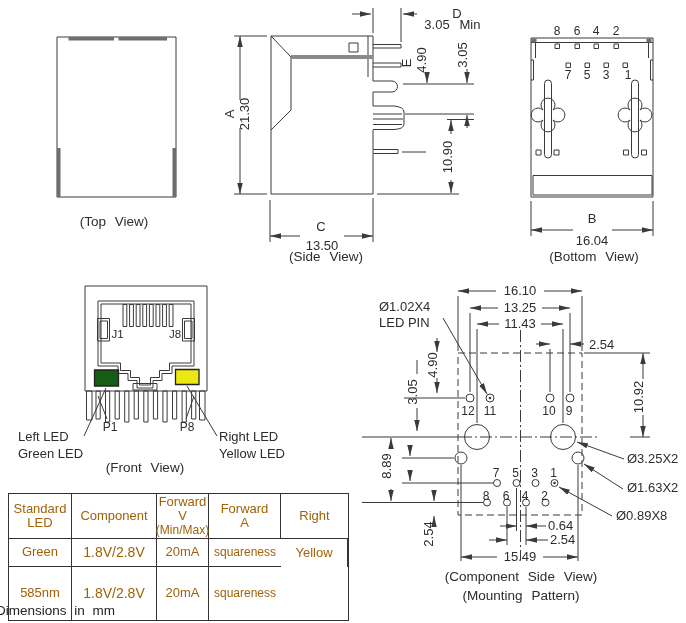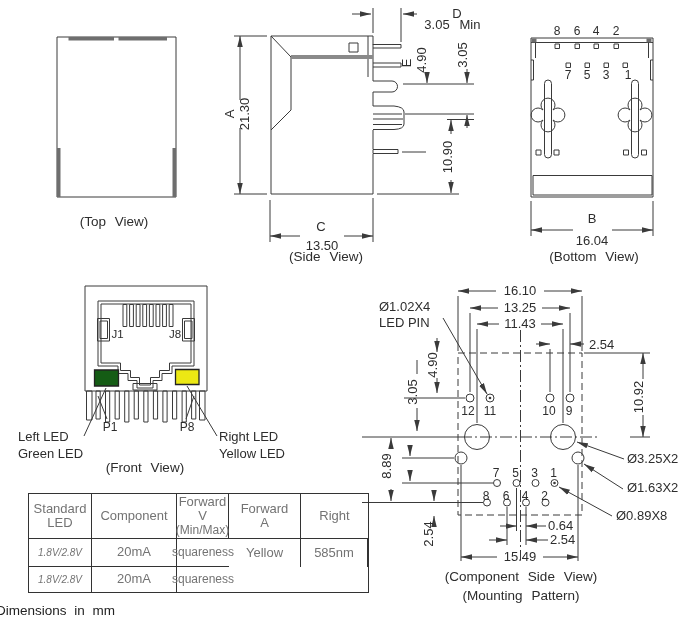--- a/index.html
+++ b/index.html
@@ -12,31 +12,31 @@
   .band{fill:#8a8a8a;stroke:none;}
   .dash{fill:none;stroke:#3a3a3a;stroke-width:1;stroke-dasharray:7,4;}
   .cdot{fill:none;stroke:#3a3a3a;stroke-width:1;stroke-dasharray:12,3,2,3;}
   svg text{font-family:"Liberation Sans",sans-serif;fill:#2d2d2d;font-size:13px;}
   .mid{text-anchor:middle;}
   .t12{font-size:12px;}
   .t11{font-size:11.5px;}
   .cap{font-size:13.5px;word-spacing:5px;text-anchor:middle;}
   .dotc{fill:#3a3a3a;stroke:none;}
   
-  .spec-table{position:absolute;left:28px;top:493px;width:341px;height:100px;
+  .spec-table{position:absolute;left:8px;top:493px;width:341px;height:128px;
     border:1.5px solid #333;box-sizing:border-box;display:grid;
     grid-template-columns:63px 85px 52px 72px 1fr;
-    grid-template-rows:45px 28px 1fr;font-size:13px;color:#737373;}
+    grid-template-rows:45px 28px 1fr;font-size:13px;color:#a16207;}
   .cell{border-right:1px solid #333;border-bottom:1px solid #333;display:flex;
     flex-direction:column;align-items:center;justify-content:center;line-height:1.1;
     text-align:center;box-sizing:border-box;}
   .cell.last{border-right:none;}
   .cell.bot{border-bottom:none;}
   .minmax{font-size:12px;}
-  .fv{font-size:10px;font-style:italic;}
+  .fv{font-size:14px;}
   .sq{font-size:12px;}
   .note{position:absolute;left:-4px;top:603px;font-size:13.5px;color:#222;word-spacing:4px;}
 </style>
 </head>
 <body>
 
 <div id="stage">
 
 <svg width="686" height="623" viewBox="0 0 686 623">
   <defs>
@@ -334,20 +334,21 @@
       <span class="minmax">(Min/Max)</span>
     </div>
     <div class="cell">
       <span>Forward</span>
       <span>A</span>
     </div>
     <div class="cell last">
       <span>Right</span>
     </div>
 
+    <div class="cell">Green</div>
     <div class="cell fv">1.8V/2.8V</div>
     <div class="cell">20mA</div>
     <div class="cell last sq">squareness</div>
 
     <div class="cell bot">Yellow</div>
     <div class="cell bot">585nm</div>
     <div class="cell bot fv">1.8V/2.8V</div>
     <div class="cell bot">20mA</div>
     <div class="cell bot last sq">squareness</div>
   </div>

